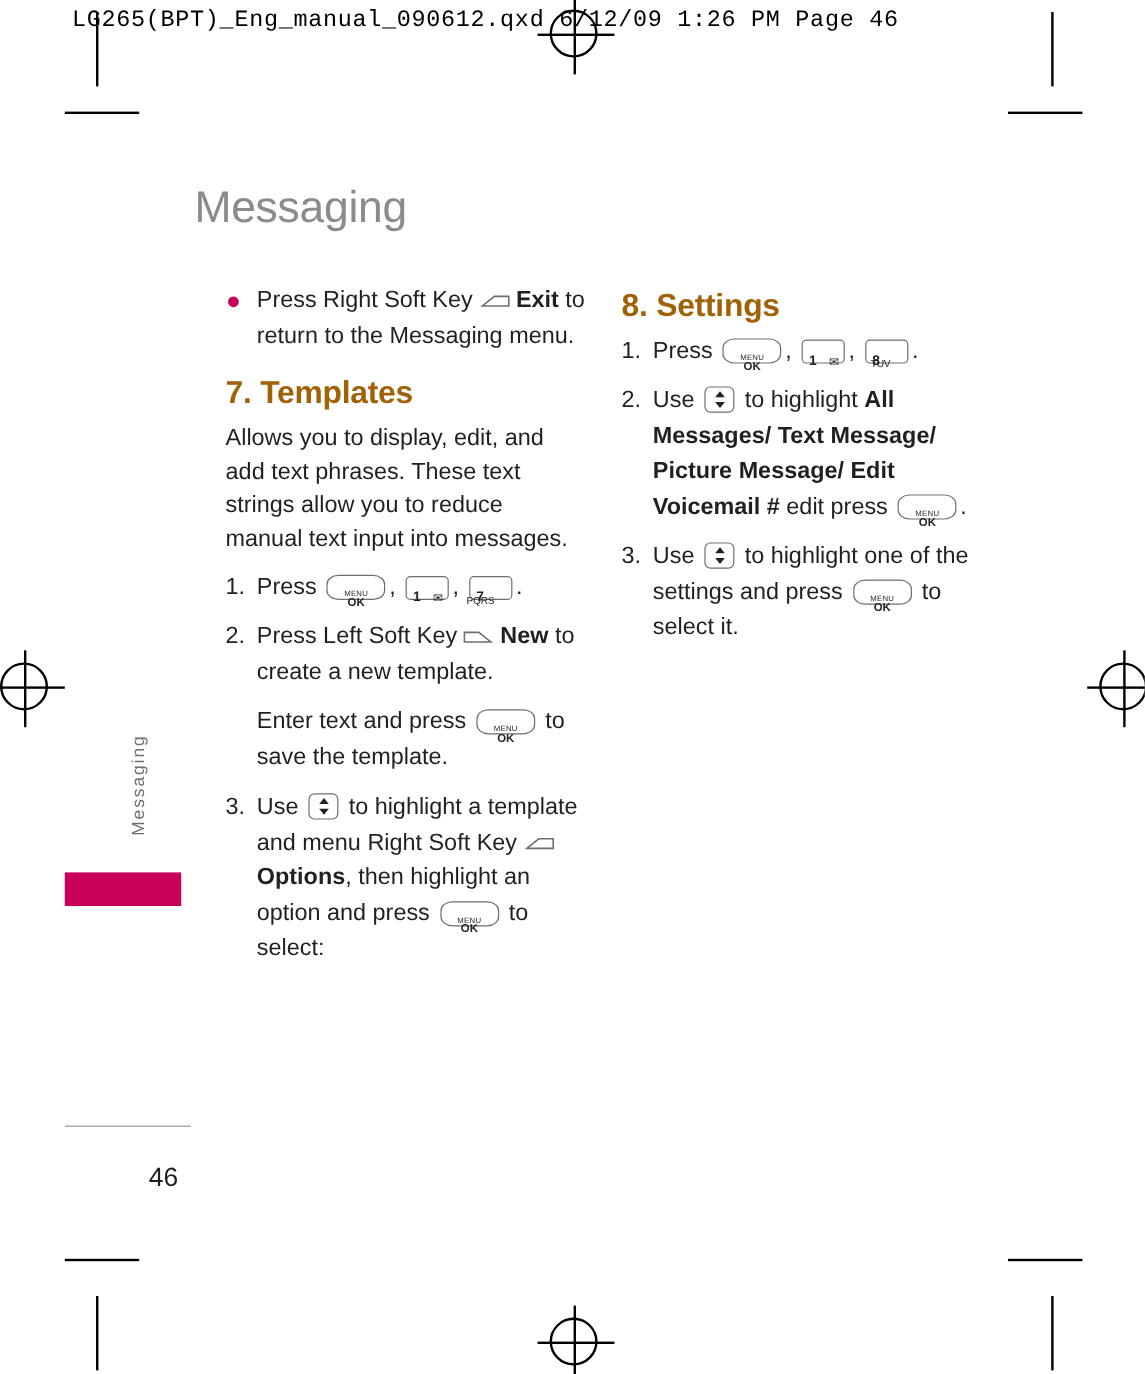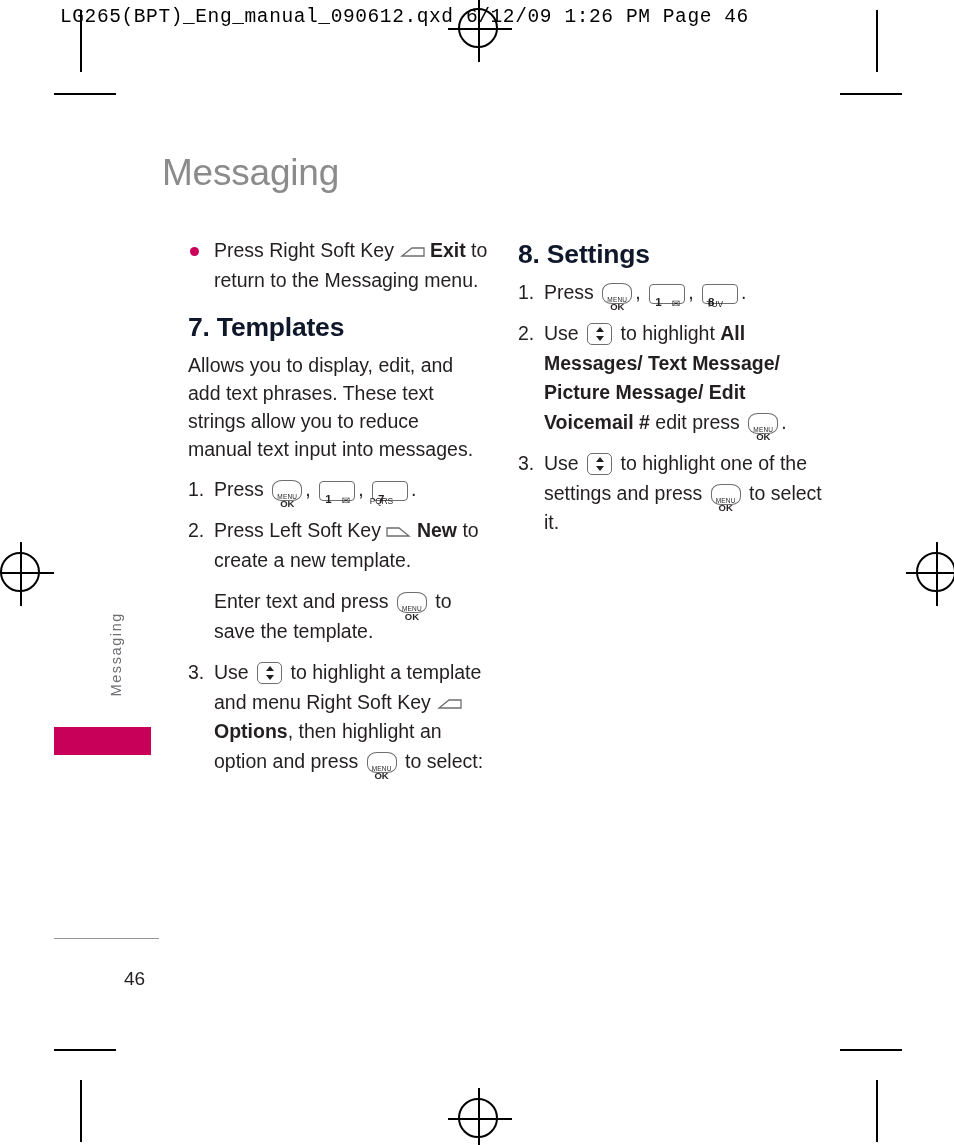--- a/index.html
+++ b/index.html
@@ -103,21 +103,21 @@
     left: 54px;
     top: 938px;
     width: 105px;
     height: 1px;
     background: #939598;
   }
   .page-number {
     position: absolute;
     left: 124px;
     top: 968px;
-    font-size: 19px;
+    font-size: 22px;
     color: #231f20;
   }
 
   .col {
     position: absolute;
     font-size: 19.5px;
     line-height: 29.5px;
     color: #231f20;
   }
   .col-left { left: 188px; top: 236px; width: 300px; }
@@ -133,21 +133,21 @@
     left: 2px;
     top: 11px;
     width: 9px;
     height: 9px;
     border-radius: 50%;
     background: #c8005a;
   }
 
   h2.sect {
     font-size: 26.5px;
-    color: #0f172a;
+    color: #a16207;
     margin: 18px 0 8px 0;
     font-weight: bold;
     letter-spacing: -0.2px;
   }
   h2.sect.first { margin-top: 10px; }
 
   p.body {
     margin: 0 0 12px 0;
   }
 
@@ -175,21 +175,21 @@
     display: inline-block;
     vertical-align: -5px;
     border: 1.3px solid #6d6e71;
     border-radius: 4px;
     background: #fff;
     box-sizing: border-box;
     position: relative;
     margin: 0 3px;
   }
   .key-menuok {
-    width: 30px;
+    width: 49px;
     height: 21px;
     border-radius: 10px/8px;
   }
   .key-menuok .l1 {
     position: absolute;
     left: 0; right: 0; top: 1px;
     text-align: center;
     font-size: 6.5px;
     letter-spacing: 0.2px;
     color: #231f20;

